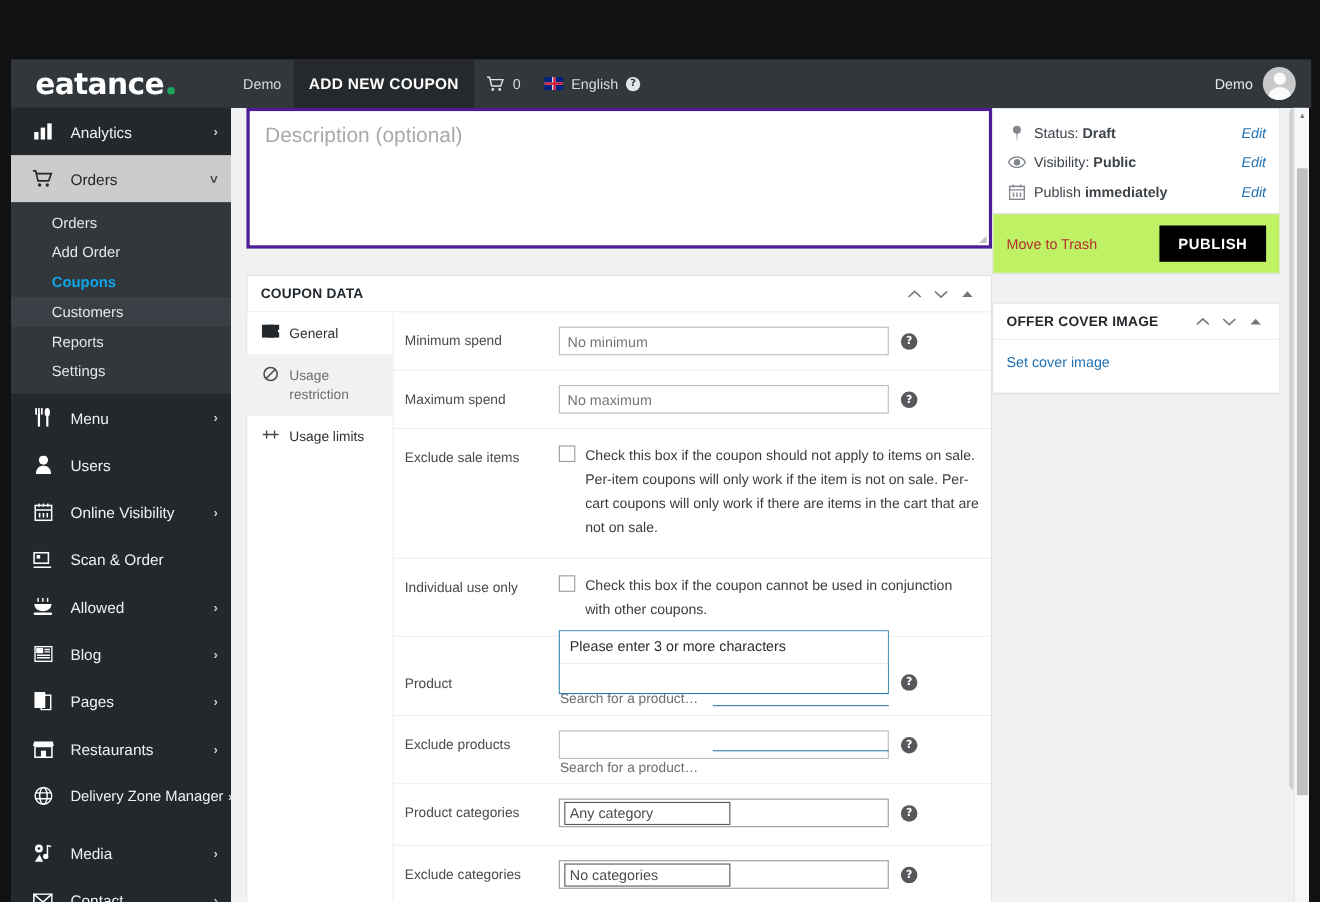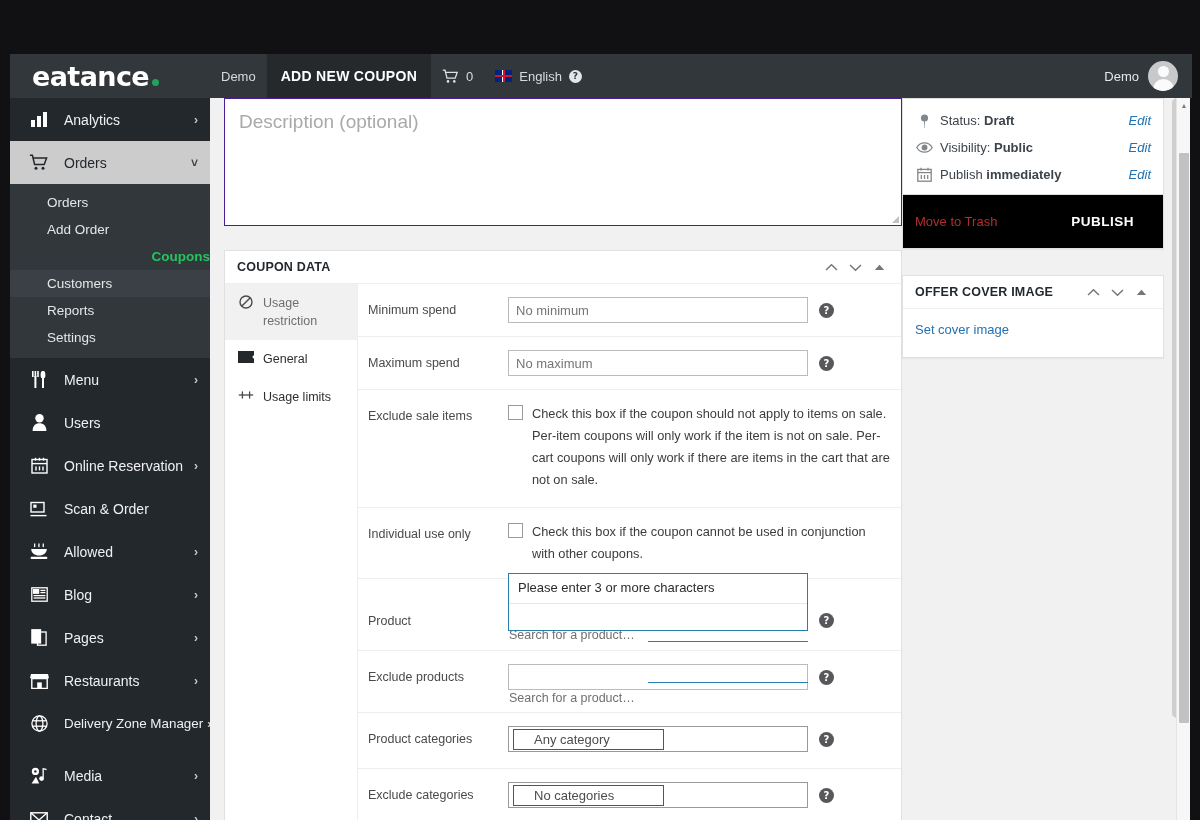--- a/index.html
+++ b/index.html
@@ -151,21 +151,21 @@
   .nav-arrow { font-size: 12px; color: #c9cbcd; font-weight: bold; margin-left: 4px; }
   .nav-item.active .nav-arrow { color: #3a3f45; }
   .submenu { background: #32373c; padding: 5px 0 7px 0; }
   .sub-item {
     height: 27px;
     display: flex; align-items: center;
     padding-left: 37px;
     color: #e5e6e8;
     font-size: 13.5px;
   }
-  .sub-item.current { font-weight: bold; color: #22c55e; justify-content: flex-end; }
+  .sub-item.current { font-weight: bold; color: #0ea5e9; }
   .sub-item.hovered { background: #3b4046; }
   .nav-gap { height: 9px; }
 
   
   .content {
     position: absolute;
     left: 210px; top: 54px;
     width: 972px; height: 747px;
     background: #f1f1f1;
     overflow: hidden;
@@ -178,21 +178,21 @@
   }
   .col-side {
     position: absolute;
     left: 692px; top: 0px;
     width: 262px;
   }
 
   
   .descbox {
     background: #fff;
-    border: 1px solid #4c1d95;
+    border: 3px solid #4c1d95;
     height: 128px;
     padding: 12px 14px;
     color: #a9a9a9;
     font-size: 19px;
     position: relative;
   }
   .descbox::after {
     content: "";
     position: absolute;
     right: 2px; bottom: 2px;
@@ -367,21 +367,21 @@
     background: #fff;
     position: relative;
   }
   .selbox-inner {
     position: absolute;
     left: 4px; top: 2px;
     width: 151px; height: 21px;
     border: 1px solid #555;
     font-size: 13px;
     color: #4c4c4c;
-    padding-left: 20px;
+    padding-left: 4px;
     line-height: 20px;
     background: #fff;
   }
 
   
   .pbox {
     background: #fff;
     border: 1px solid #e0e0e0;
     box-shadow: 0 1px 1px rgba(0,0,0,.04);
   }
@@ -394,21 +394,21 @@
   .pb-icon {
     width: 19px; flex: 0 0 19px;
     margin-right: 6px;
     display: inline-flex; justify-content: center;
     color: #82878c;
   }
   .pb-text { flex: 1; }
   .pb-edit { color: #2271b1; font-size: 13px; font-style: italic; }
   .pb-footer {
     display: flex; align-items: center;
-    background: #000000;
+    background: #bef264;
     border-top: 1px solid #ddd;
     padding: 10px 12px;
     min-height: 50px;
   }
   .trash { color: #b32d2e; font-size: 13px; flex: 1; }
   .publish-btn {
     background: #000;
     color: #fff;
     font-size: 13.5px;
     font-weight: bold;
@@ -582,21 +582,21 @@
           <rect x="1" y="2.5" width="15" height="13.5"></rect>
           <path d="M1 6.6 H16"></path>
             <path d="M4.5 0.8 V3.6"></path>
             <path d="M8.5 0.8 V3.6"></path>
             <path d="M12.5 0.8 V3.6"></path>
           <path d="M5 9.4 V13.4"></path>
             <path d="M8.5 9.4 V13.4"></path>
             <path d="M12 9.4 V13.4"></path>
         </svg>
       </span>
-      <span class="nav-label">Online Reservation</span>
+      <span class="nav-label">Online Visibility</span>
       <span class="nav-arrow">›</span>
     </div>
 
     <div class="nav-item">
       <span class="nav-icon">
         <svg width="18" height="16" viewBox="0 0 18 16" fill="none" stroke="#fff" stroke-width="1.4">
           <rect x="1" y="1.5" width="13" height="9.5"></rect>
           <rect x="3.3" y="3.6" width="3.2" height="3.2" fill="#fff" stroke="none"></rect>
           <path d="M0.5 14.6 H16.5"></path>
         </svg>
@@ -725,37 +725,37 @@
           <span class="hdr-btn">
             <svg class="chev" width="11" height="7" viewBox="0 0 11 7" fill="#72777c">
                 <path d="M5.5 0.8 L10.2 6 L0.8 6 Z"></path>
               </svg>
           </span>
         </div>
 
         <div class="cd-body">
 
           <div class="cd-tabs">
+            <div class="cd-tab">
+              <span class="cd-tab-icon">
+                <svg width="16" height="12" viewBox="0 0 16 12" fill="#23282d">
+                  <path d="M0 0 H16 V12 H0 Z M0 4.6 C2 4.6 2 7.4 0 7.4 Z M16 4.6 C14 4.6 14 7.4 16 7.4 Z"></path>
+                  <rect x="4.8" y="0" width="6.4" height="12" fill="#23282d"></rect>
+                </svg>
+              </span>
+              <span>General</span>
+            </div>
             <div class="cd-tab active">
               <span class="cd-tab-icon">
                 <svg width="14" height="14" viewBox="0 0 14 14" fill="none" stroke="#4a4a4a" stroke-width="1.4">
                   <circle cx="7" cy="7" r="6"></circle>
                     <path d="M2.7 11.3 L11.3 2.7"></path>
                 </svg>
               </span>
               <span>Usage restriction</span>
-            </div>
-            <div class="cd-tab">
-              <span class="cd-tab-icon">
-                <svg width="16" height="12" viewBox="0 0 16 12" fill="#23282d">
-                  <path d="M0 0 H16 V12 H0 Z M0 4.6 C2 4.6 2 7.4 0 7.4 Z M16 4.6 C14 4.6 14 7.4 16 7.4 Z"></path>
-                  <rect x="4.8" y="0" width="6.4" height="12" fill="#23282d"></rect>
-                </svg>
-              </span>
-              <span>General</span>
             </div>
             <div class="cd-tab">
               <span class="cd-tab-icon">
                 <svg width="16" height="12" viewBox="0 0 16 12" fill="none" stroke="#4a4a4a" stroke-width="1.3">
                   <path d="M0.8 6 H15.2"></path>
                     <path d="M4.4 2.4 V9.6"></path>
                     <path d="M11.6 2.4 V9.6"></path>
                 </svg>
               </span>
               <span>Usage limits</span>

